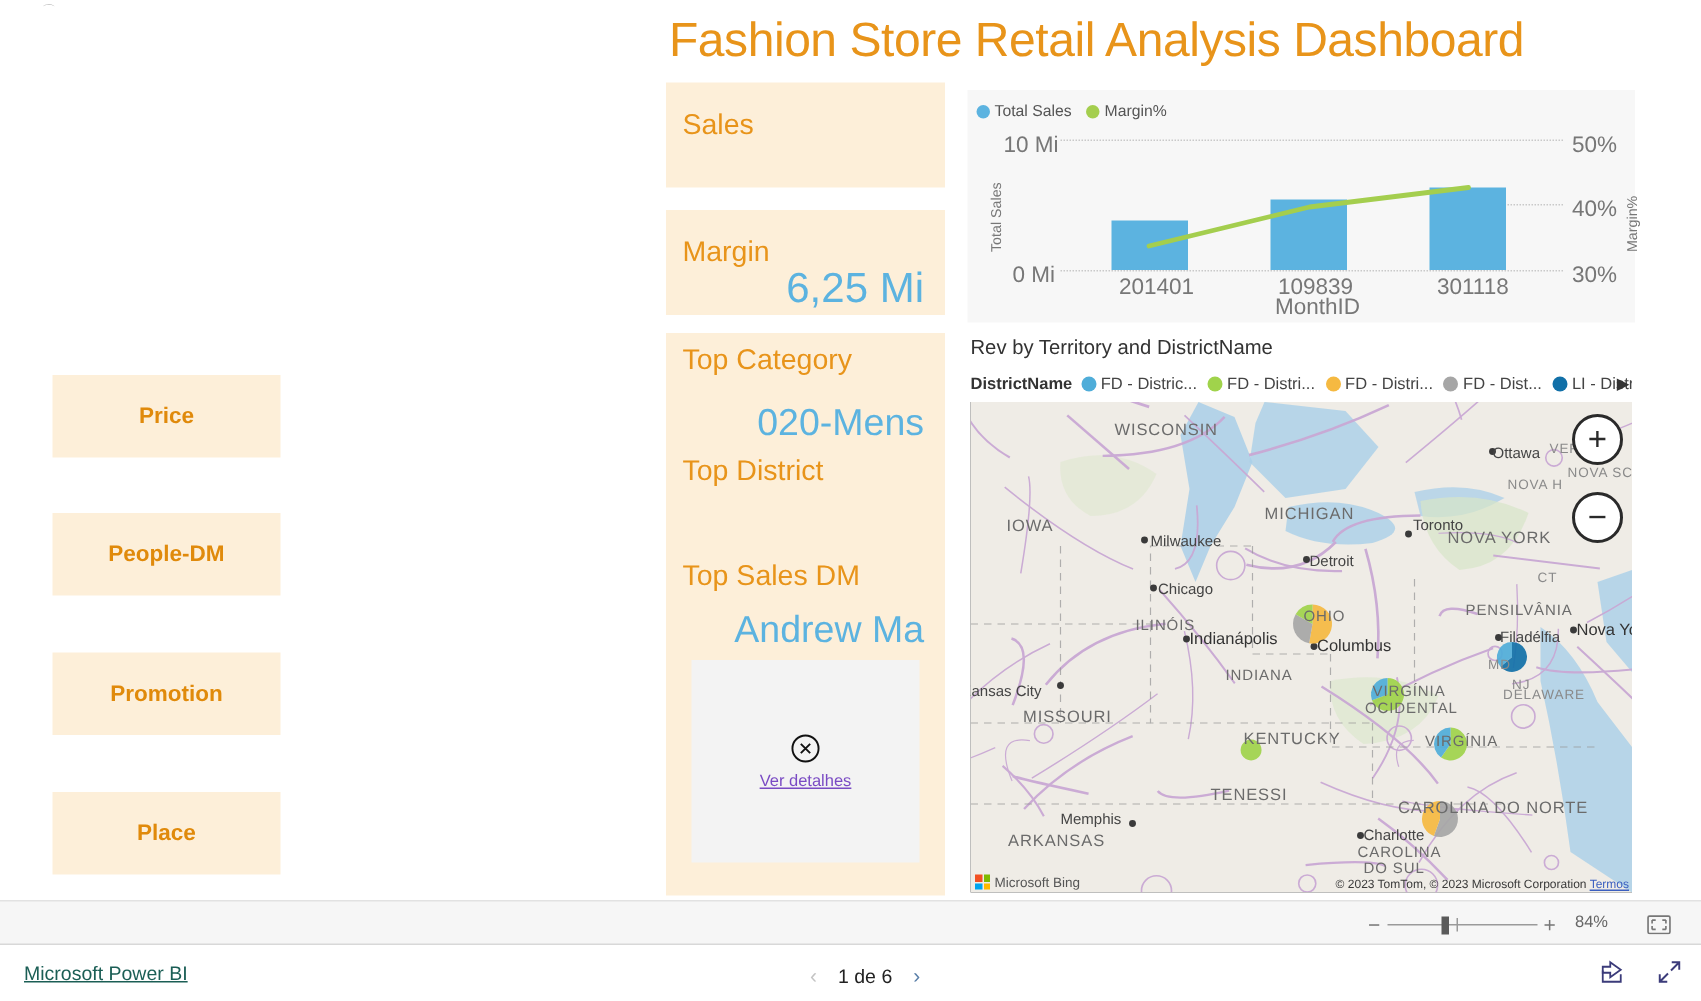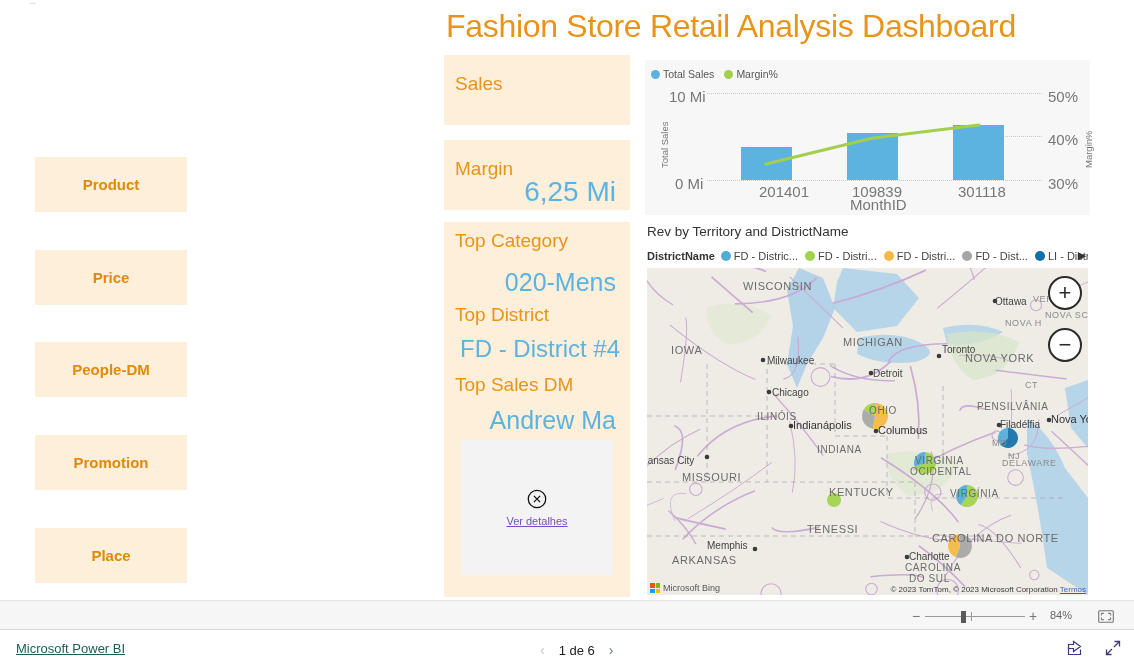--- a/index.html
+++ b/index.html
@@ -192,39 +192,37 @@
 <body>
 
 <div id="app">
 
   <div id="canvas">
 
     <div class="corner-mark">⌒</div>
 
     <div class="dash-title">Fashion Store Retail Analysis Dashboard</div>
 
-    <div class="navbtn" style="top:157px">Product</div>
     <div class="navbtn" style="top:250px">Price</div>
     <div class="navbtn" style="top:342px">People-DM</div>
     <div class="navbtn" style="top:435px">Promotion</div>
     <div class="navbtn" style="top:528px">Place</div>
 
     <div class="kpi" style="top:55px;height:70px">
       <div class="kpi-label">Sales</div>
     </div>
     <div class="kpi" style="top:140px;height:70px">
       <div class="kpi-label">Margin</div>
       <div class="kpi-value">6,25 Mi</div>
     </div>
 
     <div class="multicard">
       <div class="mc-label" style="top:8px">Top Category</div>
       <div class="mc-value" style="top:46px">020-Mens</div>
       <div class="mc-label" style="top:82px">Top District</div>
-      <div class="mc-value wide" style="top:113px;right:10px">FD - District #4</div>
       <div class="mc-label" style="top:152px">Top Sales DM</div>
       <div class="mc-value" style="top:184px">Andrew Ma</div>
 
       <div class="broken-img-box">
         <svg class="broken-icon" viewBox="0 0 24 24">
           <circle cx="12" cy="12" r="9.5" fill="none" stroke="#111" stroke-width="1.4"></circle>
           <path d="M8.6 8.6 L15.4 15.4 M15.4 8.6 L8.6 15.4" stroke="#111" stroke-width="1.4" fill="none"></path>
         </svg>
         <span class="ver-detalhes">Ver detalhes</span>
       </div>
@@ -258,21 +256,21 @@
       <div class="ax-title-v" style="left:438px; top:108px; transform:rotate(-90deg);">Margin%</div>
 
       <div class="bar" style="left:96px;  top:87px;  width:51px; height:33px;"></div>
       <div class="bar" style="left:202px; top:73px;  width:51px; height:47px;"></div>
       <div class="bar" style="left:308px; top:65px;  width:51px; height:55px;"></div>
 
       <svg style="position:absolute;left:0;top:0;width:445px;height:155px;pointer-events:none">
         <polyline points="121,104 228,78 334,65" fill="none" stroke="#A4CE4E" stroke-width="3.2" stroke-linecap="round" stroke-linejoin="round"></polyline>
       </svg>
 
-      <div class="ax-label" style="left:101px; top:123px;margin-left:13px;">201401</div>
+      <div class="ax-label" style="left:101px; top:123px;">201401</div>
       <div class="ax-label" style="left:207px; top:123px;">109839</div>
       <div class="ax-label" style="left:313px; top:123px;">301118</div>
       <div class="ax-label" style="left:205px; top:136px;">MonthID</div>
     </div>
 
     <div class="map-panel">
       <div class="map-title">Rev by Territory and DistrictName</div>
 
       <div class="map-legend">
         <span class="ml-title">DistrictName</span>

